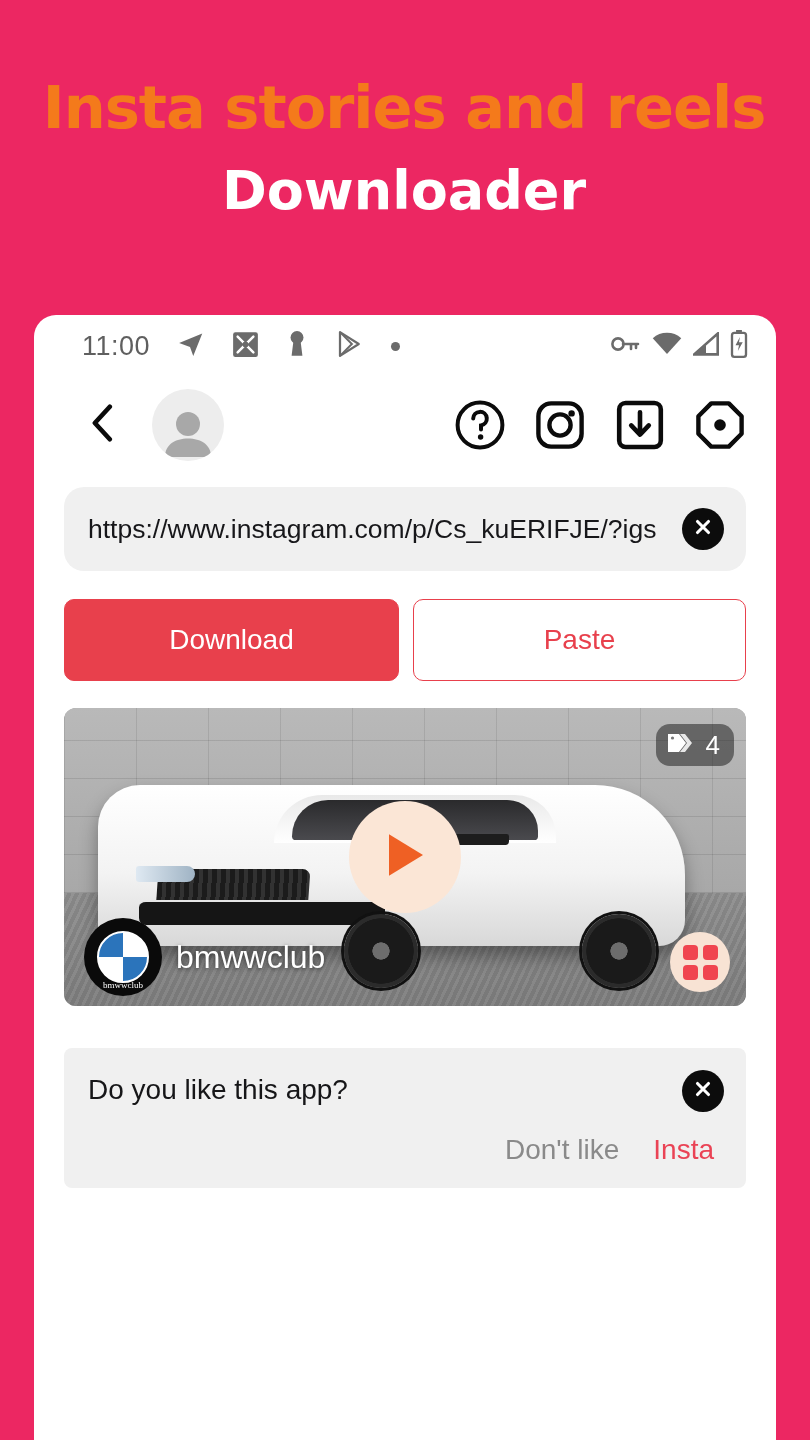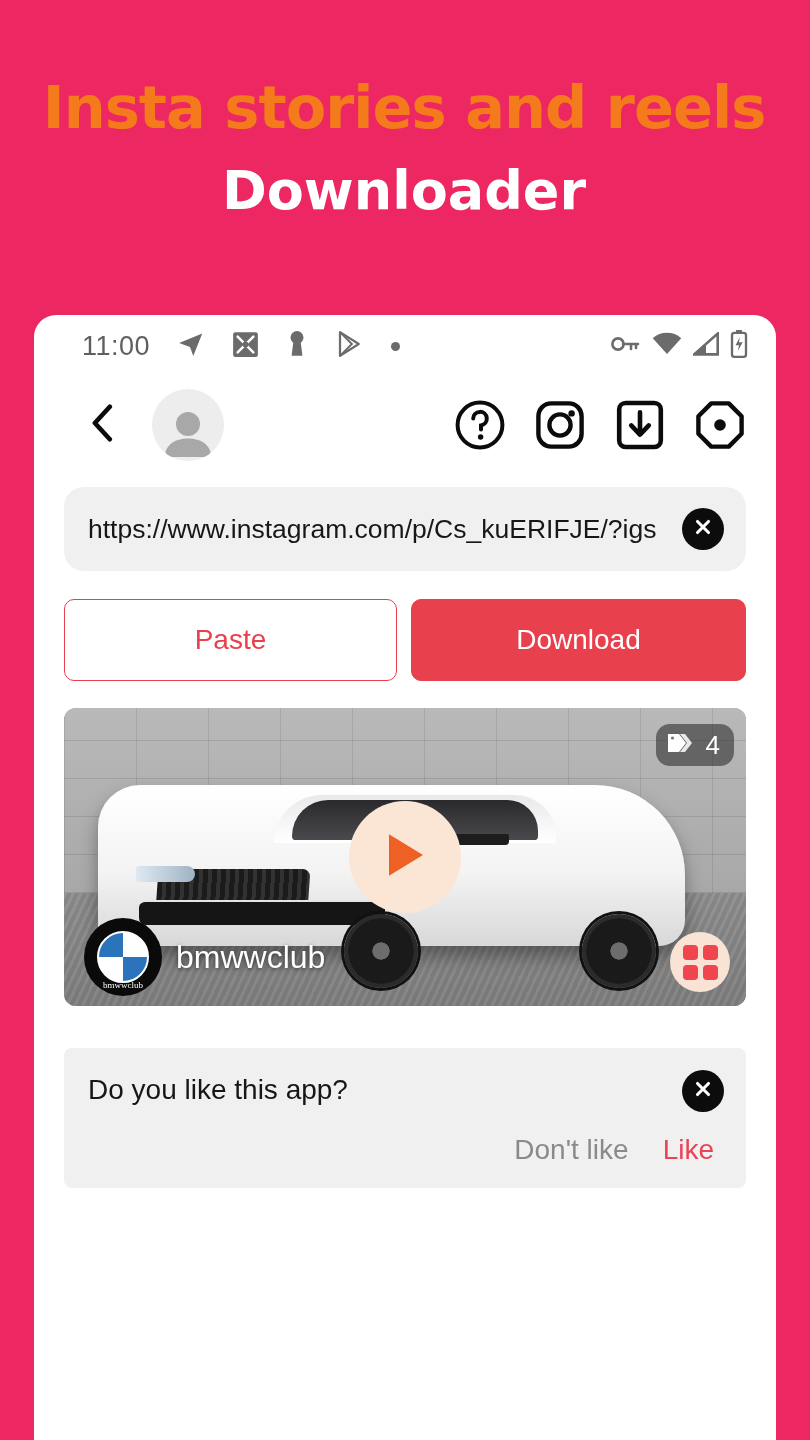--- a/index.html
+++ b/index.html
@@ -347,22 +347,22 @@
         <span>
           <svg width="22" height="22" viewBox="0 0 22 22">
               <path d="M5.5 5.5 16.5 16.5M16.5 5.5 5.5 16.5" stroke="#fff" stroke-width="3.1" stroke-linecap="round"></path>
             </svg>
         </span>
       </div>
     </div>
   </div>
 
   <div class="btn-row">
+    <div class="btn btn-download">Download</div>
     <div class="btn btn-paste">Paste</div>
-    <div class="btn btn-download">Download</div>
   </div>
 
   <div class="media">
     <div class="media-bg">
       <div class="wall"></div>
       <div class="ground"></div>
       <div class="car-body">
         <div class="car-roof"></div>
         <div class="car-glass"></div>
         <div class="mirror"></div>
@@ -415,17 +415,17 @@
     <div class="rate-q">Do you like this app?</div>
     <div class="rate-close">
       <span>
         <svg width="22" height="22" viewBox="0 0 22 22">
             <path d="M5.5 5.5 16.5 16.5M16.5 5.5 5.5 16.5" stroke="#fff" stroke-width="3.1" stroke-linecap="round"></path>
           </svg>
       </span>
     </div>
     <div class="rate-actions">
       <div class="rate-dislike">Don't like</div>
-      <div class="rate-like">Like</div>
+      <div class="rate-like">Insta</div>
     </div>
   </div>
 
 </div>
 
 </body></html>

